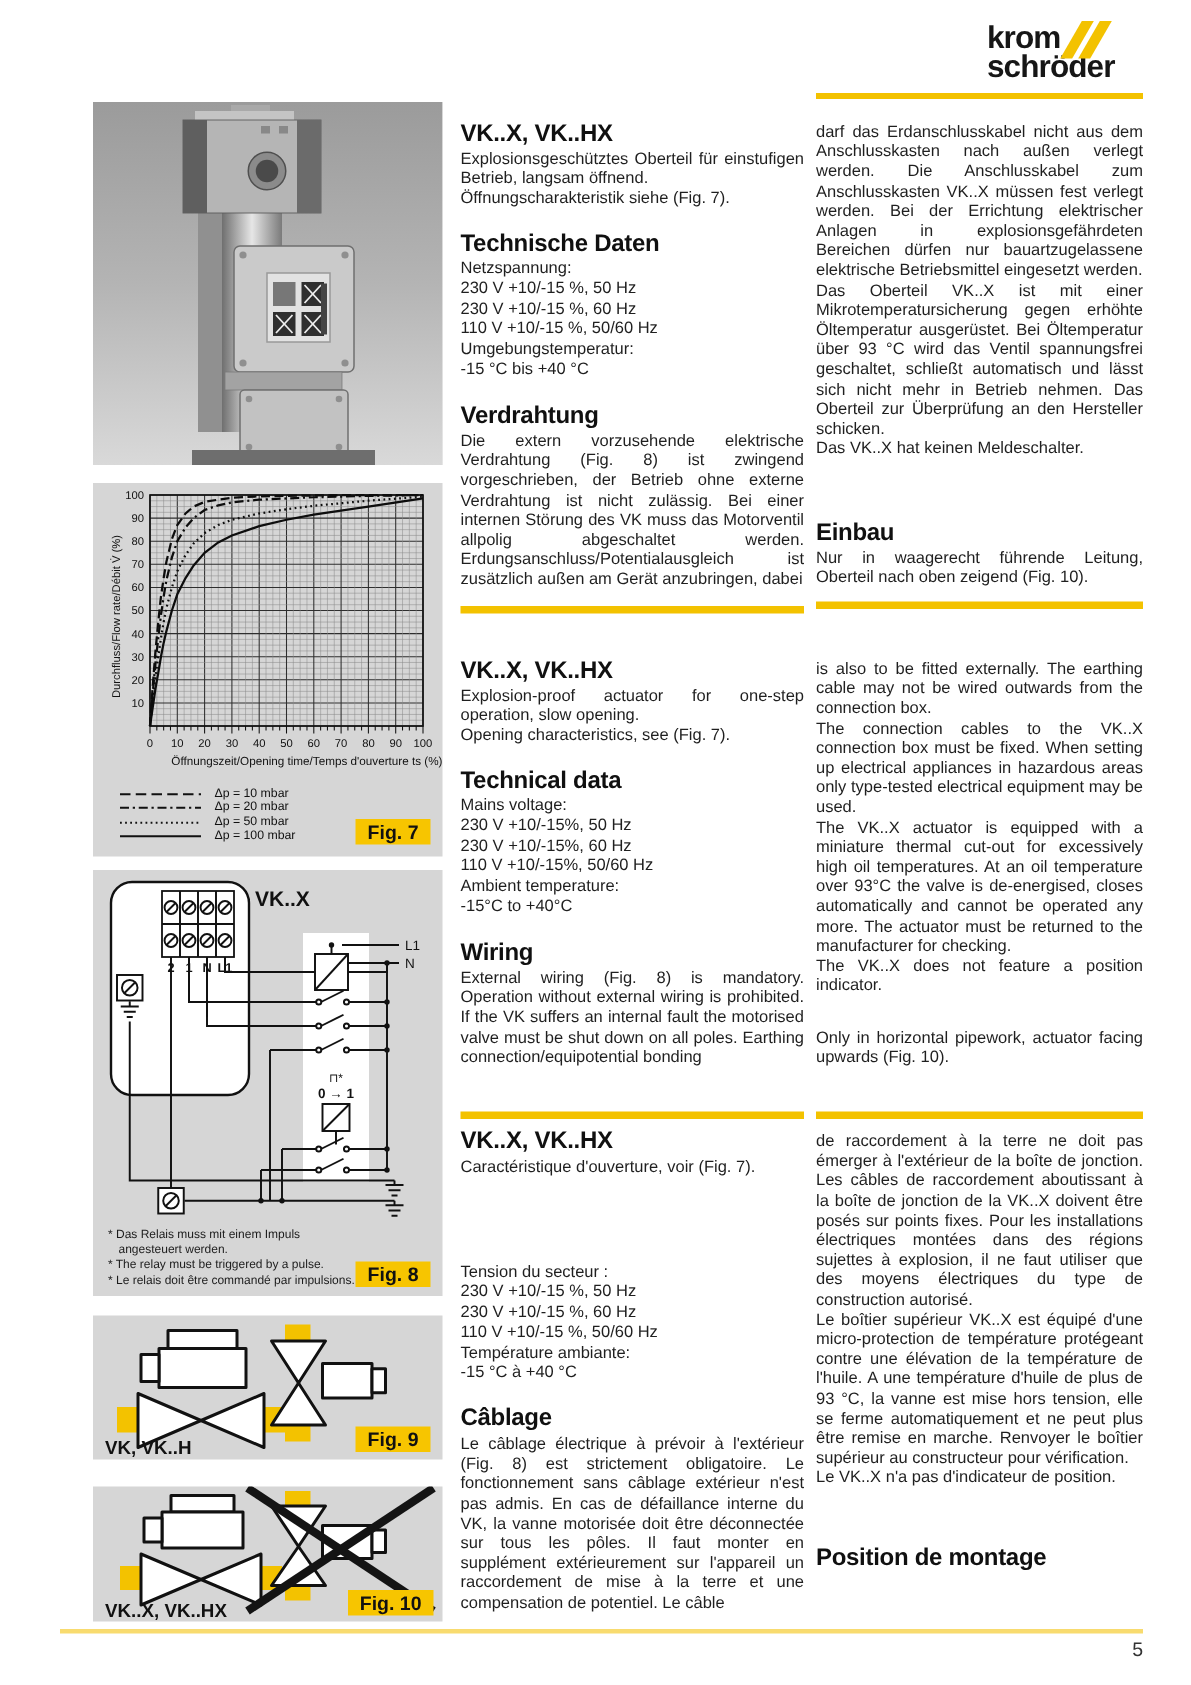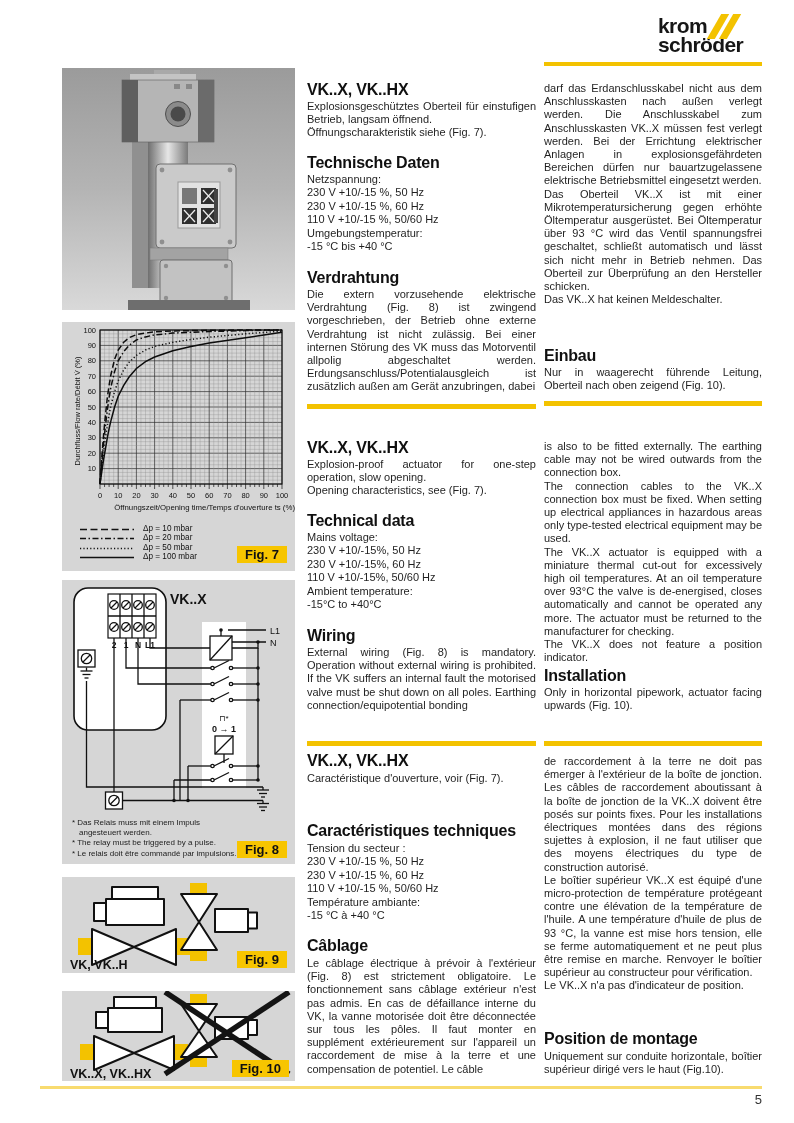--- a/index.html
+++ b/index.html
@@ -527,46 +527,43 @@
   </div>
   <div class="abs h1" style="left:307px;top:627px;width:229px;">Wiring</div>
   <div class="abs body-text" style="left:307px;top:646px;width:229px;">External wiring (Fig. 8) is mandatory. Operation without external wiring is prohibited. If the VK suffers an internal fault the motorised valve must be shut down on all poles. Earthing connection/equipotential bonding</div>
 
   <div class="abs body-text" style="left:544px;top:440px;width:218px;">
     <p>is also to be fitted externally. The earthing cable may not be wired outwards from the connection box.</p>
     <p>The connection cables to the VK..X connection box must be fixed. When setting up electrical appliances in hazardous areas only type-tested electrical equipment may be used.</p>
     <p>The VK..X actuator is equipped with a miniature thermal cut-out for excessively high oil temperatures. At an oil temperature over 93°C the valve is de-energised, closes automatically and cannot be operated any more. The actuator must be returned to the manufacturer for checking.</p>
     <p>The VK..X does not feature a position indicator.</p>
   </div>
-  <div class="abs h1" style="left:544px;top:667px;width:218px;">Installation</div>
   <div class="abs body-text" style="left:544px;top:686px;width:218px;">Only in horizontal pipework, actuator facing upwards (Fig. 10).</div>
 
   <div class="rule" style="left:307px;top:741px;width:229px;"></div>
   <div class="rule" style="left:544px;top:741px;width:218px;"></div>
 
   <div class="abs h1" style="left:307px;top:752px;width:229px;">VK..X, VK..HX</div>
   <div class="abs body-text" style="left:307px;top:772px;width:229px;">
     <p>Caractéristique d'ouverture, voir (Fig. 7).</p>
   </div>
-  <div class="abs h1" style="left:307px;top:822px;width:229px;">Caractéristiques techniques</div>
   <div class="abs lines" style="left:307px;top:842px;width:229px;">
     <div>Tension du secteur :</div>
     <div>230 V +10/-15 %, 50 Hz</div>
     <div>230 V +10/-15 %, 60 Hz</div>
     <div>110 V +10/-15 %, 50/60 Hz</div>
     <div>Température ambiante:</div>
     <div>-15 °C à +40 °C</div>
   </div>
   <div class="abs h1" style="left:307px;top:937px;width:229px;">Câblage</div>
   <div class="abs body-text" style="left:307px;top:957px;width:229px;">Le câblage électrique à prévoir à l'extérieur (Fig. 8) est strictement obligatoire. Le fonctionnement sans câblage extérieur n'est pas admis. En cas de défaillance interne du VK, la vanne motorisée doit être déconnectée sur tous les pôles. Il faut monter en supplément extérieurement sur l'appareil un raccordement de mise à la terre et une compensation de potentiel. Le câble</div>
 
   <div class="abs body-text" style="left:544px;top:755px;width:218px;">
     <p>de raccordement à la terre ne doit pas émerger à l'extérieur de la boîte de jonction. Les câbles de raccordement aboutissant à la boîte de jonction de la VK..X doivent être posés sur points fixes. Pour les installations électriques montées dans des régions sujettes à explosion, il ne faut utiliser que des moyens électriques du type de construction autorisé.</p>
     <p>Le boîtier supérieur VK..X est équipé d'une micro-protection de température protégeant contre une élévation de la température de l'huile. A une température d'huile de plus de 93 °C, la vanne est mise hors tension, elle se ferme automatiquement et ne peut plus être remise en marche. Renvoyer le boîtier supérieur au constructeur pour vérification.</p>
     <p>Le VK..X n'a pas d'indicateur de position.</p>
   </div>
   <div class="abs h1" style="left:544px;top:1030px;width:218px;">Position de montage</div>
-  <div class="abs body-text" style="left:544px;top:1050px;width:218px;">Uniquement sur conduite horizontale, boîtier supérieur dirigé vers le haut (Fig.10).</div>
 
   <div class="abs" style="left:40px;top:1086px;width:722px;height:3px;background:#f8db6f;"></div>
   <div class="pagenum">5</div>
 
 </div>
 
 </body></html>

